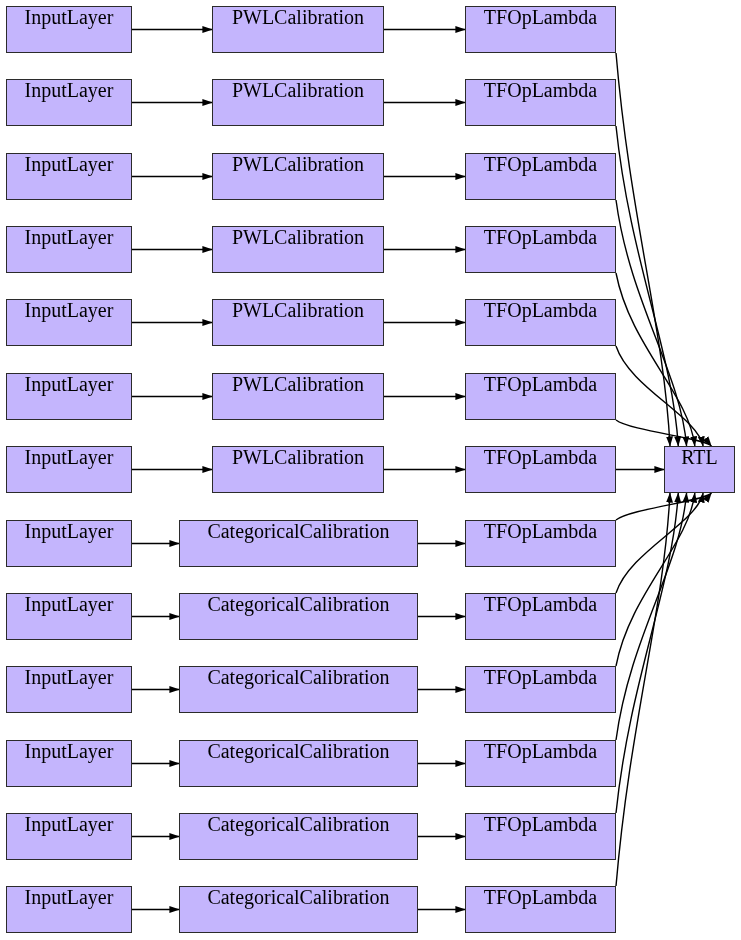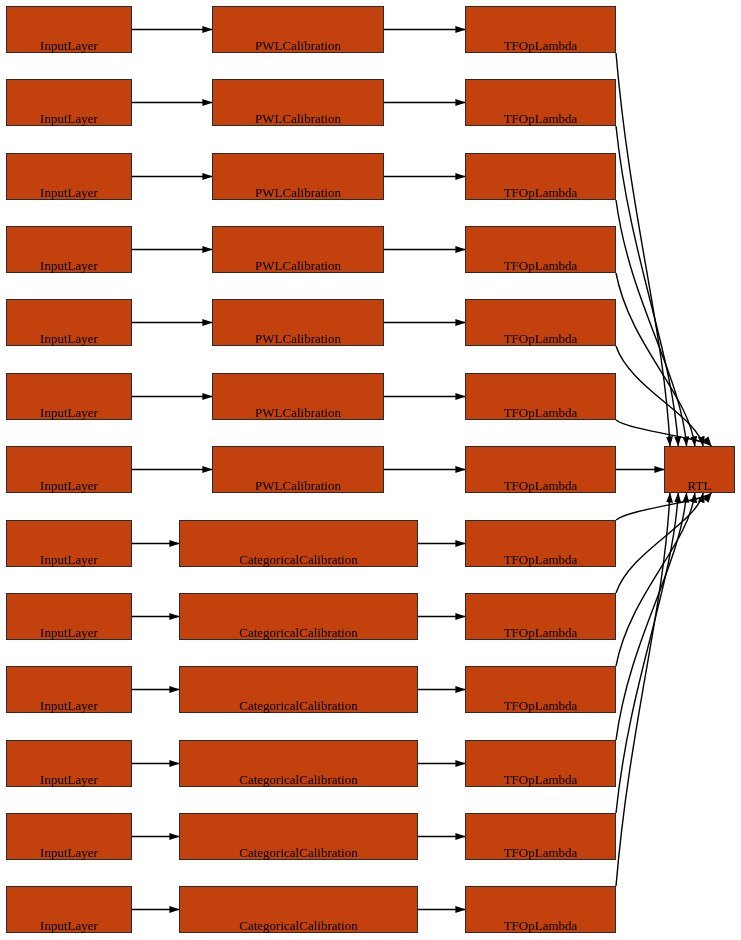--- a/index.html
+++ b/index.html
@@ -23,26 +23,26 @@
     left: 0;
     top: 0;
     width: 741px;
     height: 940px;
     pointer-events: none;
   }
   .node {
     position: absolute;
     box-sizing: border-box;
     border: 1px solid #2b2b2b;
-    background: #c2410c;
+    background: #c4b5fd;
     display: flex;
-    align-items: flex-end;
+    align-items: flex-start;
     justify-content: center;
     font-family: "Liberation Serif", "DejaVu Serif", serif;
-    font-size: 13px;
+    font-size: 20px;
     line-height: 1;
     color: #000000;
     white-space: nowrap;
   }
   .node-label {
     display: block;
   }
 </style>
 </head>
 <body>

